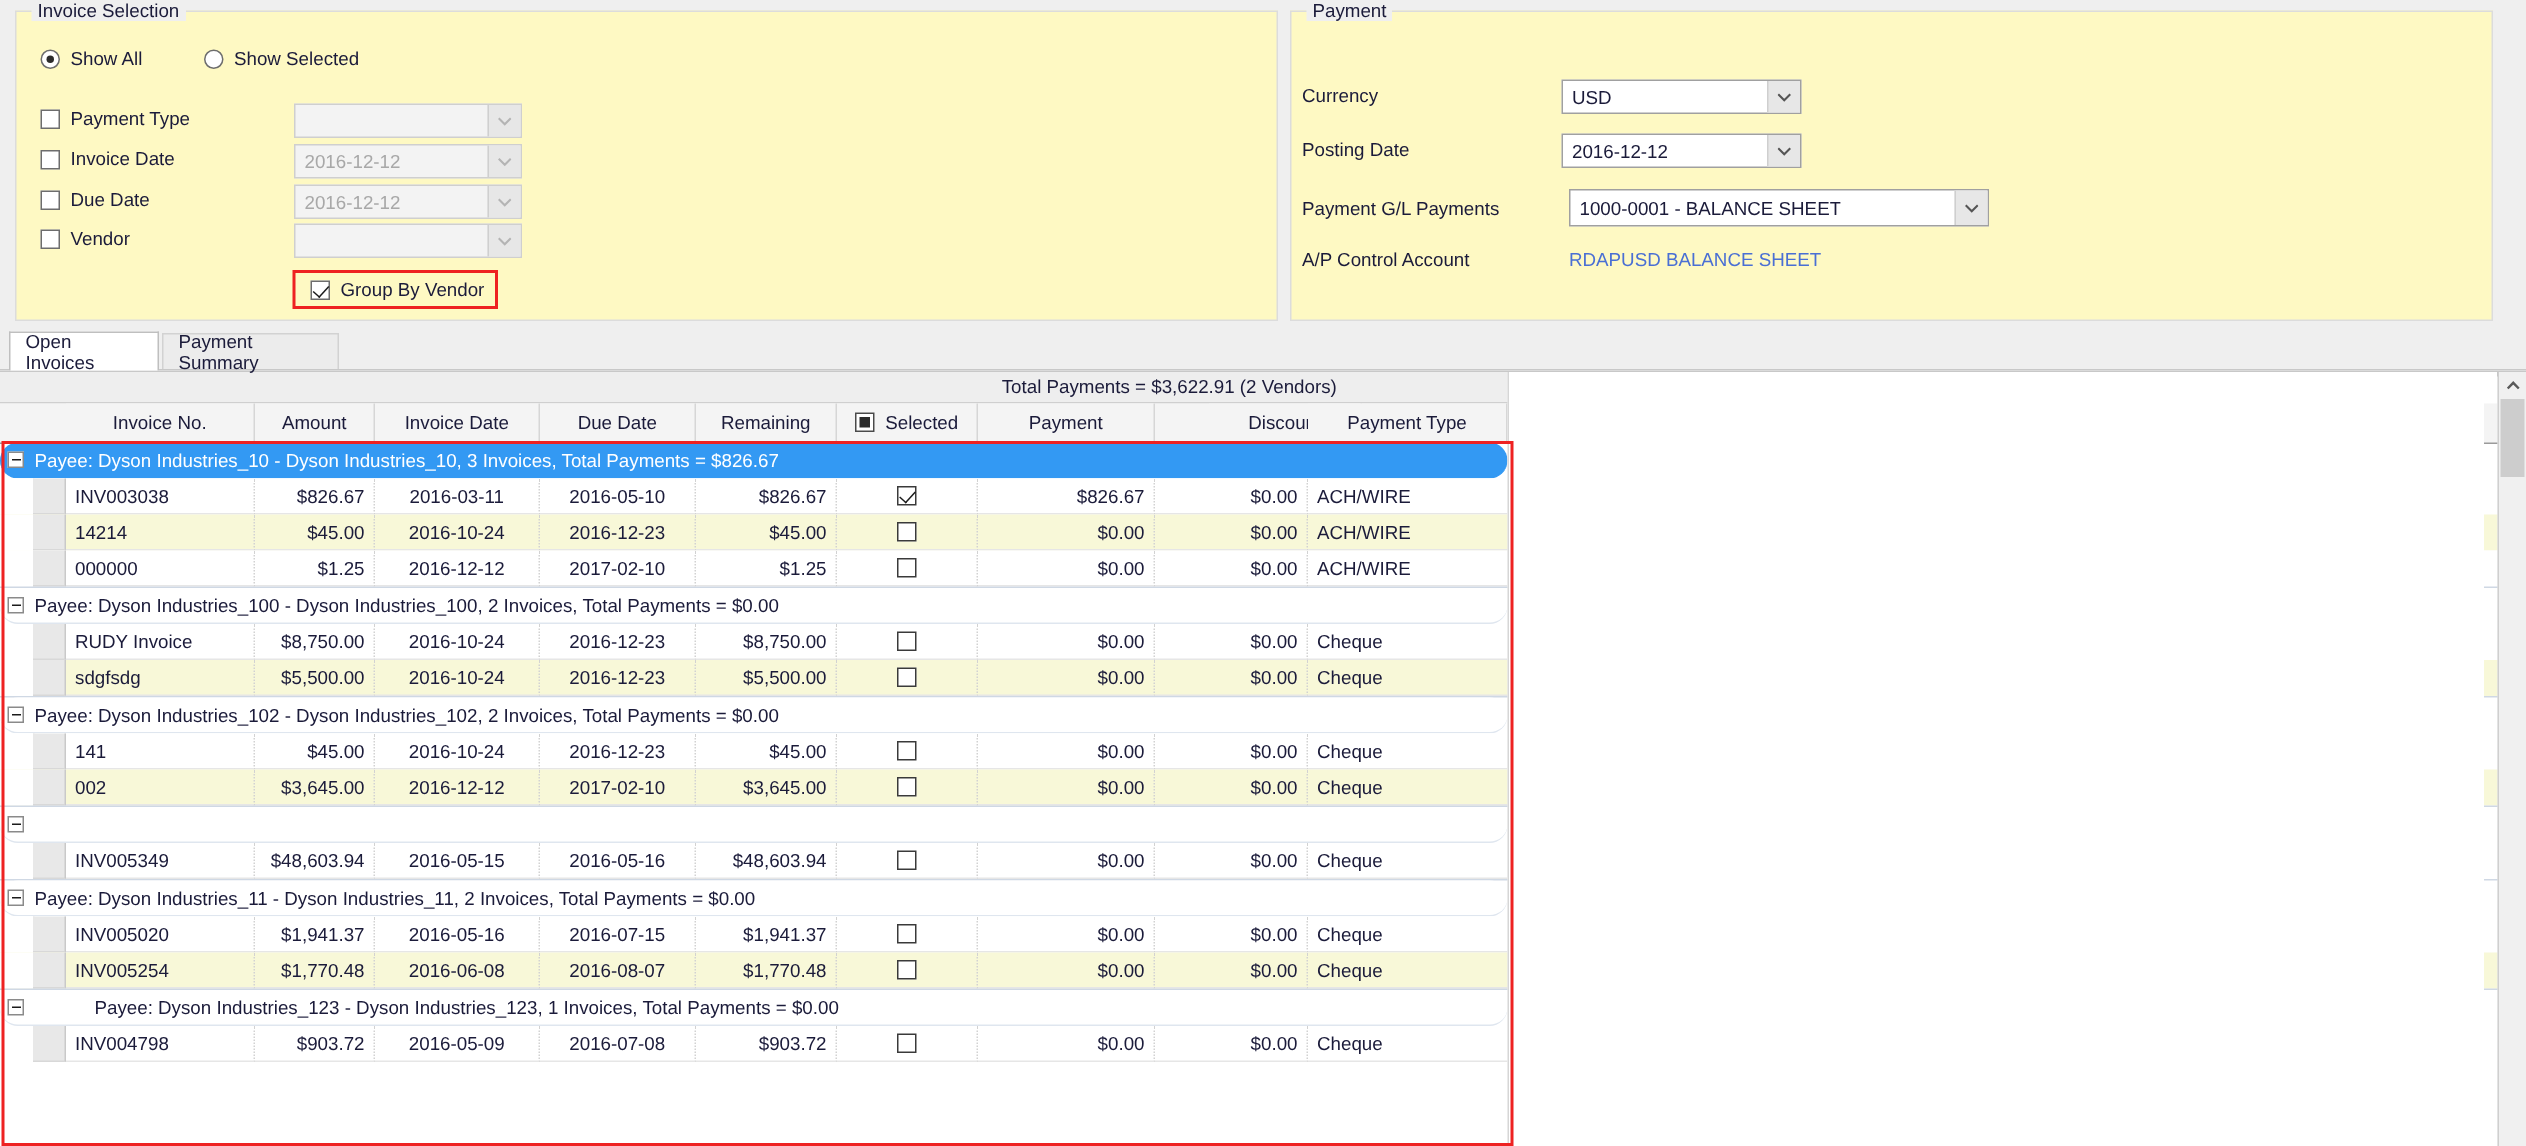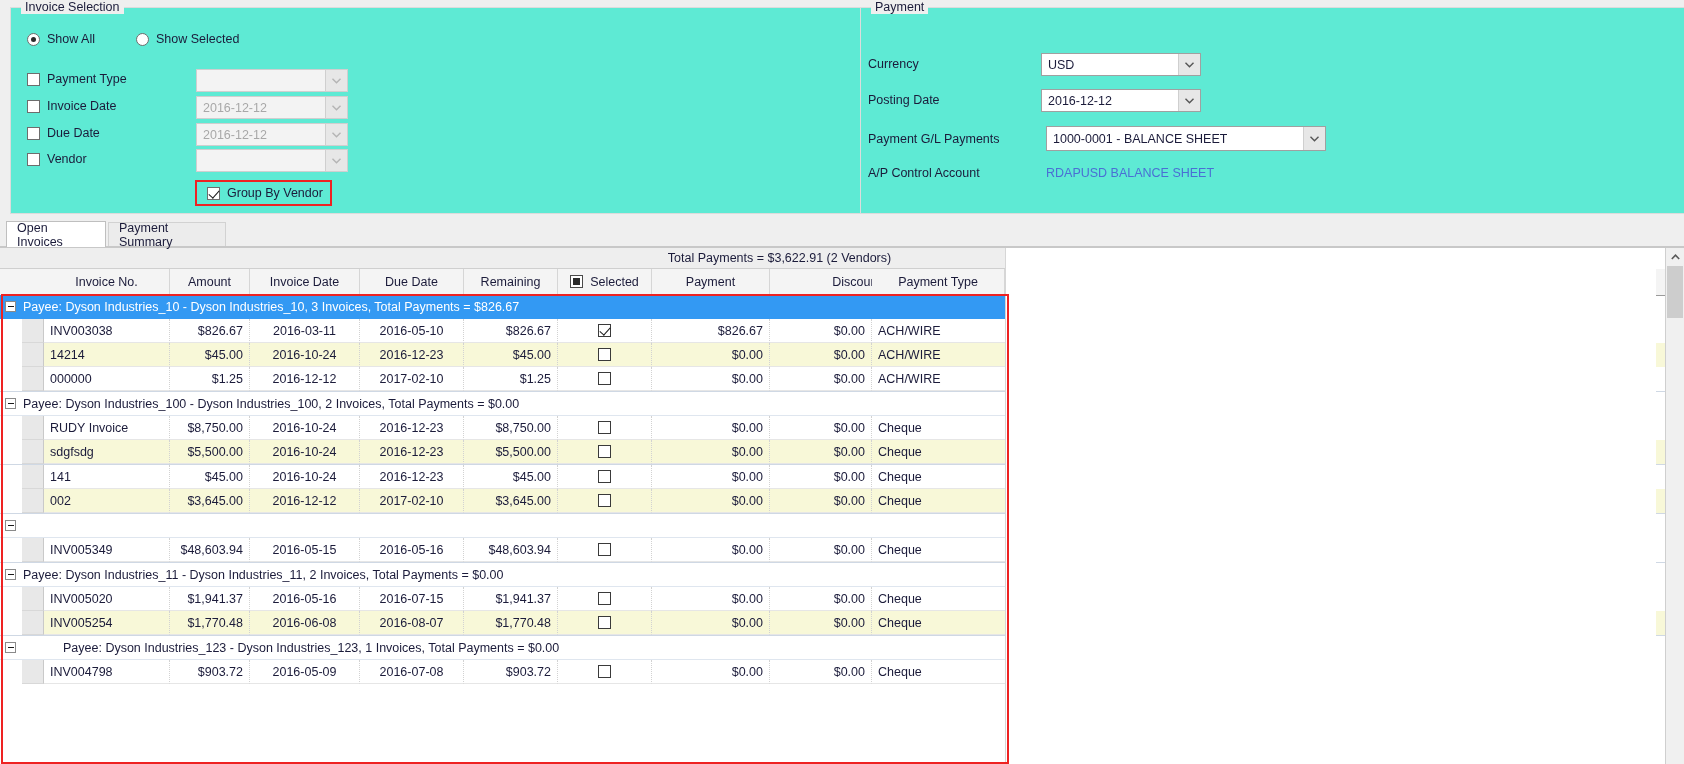--- a/index.html
+++ b/index.html
@@ -6,21 +6,21 @@
   body{
     width:1684px;height:764px;
     background:#efefef;
     font-family:"Liberation Sans", sans-serif;
     font-size:12.5px;
     color:#1b1b3a;
     overflow:hidden;
     position:relative;
   }
   
-  .grp{position:absolute;border:1px solid #dcdcdc;background:#5eead4;padding-left:48px;}
+  .grp{position:absolute;border:1px solid #dcdcdc;background:#fef9c3;}
   .grp-title{position:absolute;top:-8px;left:10px;background:#efefef;padding:0 4px;font-size:12.5px;color:#1b1b3a;}
   #invoice-selection{left:10px;top:7px;width:840px;height:205px;}
   #payment-group{left:860px;top:7px;width:800px;height:205px;}
 
   .row{position:absolute;display:flex;align-items:center;}
 
   
   .radio{width:13px;height:13px;border-radius:50%;border:1px solid #6d6d6d;background:#fff;box-sizing:border-box;display:inline-block;position:relative;flex:none;}
   .radio.on::after{content:"";position:absolute;left:3px;top:3px;width:5px;height:5px;border-radius:50%;background:#2b2b2b;}
   .lbl{margin-left:7px;white-space:nowrap;}
@@ -60,21 +60,21 @@
   .hcell{position:absolute;top:0;height:25px;display:flex;align-items:center;justify-content:center;
          font-size:12.5px;color:#1b1b3a;box-sizing:border-box;border-right:1px solid #d6d6d6;background:#f4f4f4;}
   .hcell.last{border-right:1px solid #d6d6d6;}
   .hsel{display:flex;align-items:center;gap:7px;}
   .sqchk{width:13px;height:13px;border:1px solid #4a4a4a;background:#fff;position:relative;box-sizing:border-box;flex:none;}
   .sqchk::after{content:"";position:absolute;left:2px;top:2px;right:2px;bottom:2px;background:#2b2b2b;}
 
   #rows{position:absolute;left:0;top:47px;width:1684px;height:470px;overflow:hidden;}
 
   .grprow{position:relative;height:24px;box-sizing:border-box;display:flex;align-items:center;
-          border-bottom:1px solid #dfe6ef;background:#fff;}
+          border-bottom:1px solid #dfe6ef;background:#fff;border-radius:12px;}
   .grprow.sel{background:#3399f3;color:#fff;border-bottom:1px solid #3399f3;}
   .expander{width:11px;height:11px;border:1px solid #8a8a8a;background:#fff;margin-left:5px;margin-right:7px;
             position:relative;box-sizing:border-box;flex:none;}
   .expander::before{content:"";position:absolute;left:1.5px;top:4px;width:6px;height:1px;background:#1b1b1b;}
   .grptext{font-size:12.5px;white-space:nowrap;}
 
   .datarow{position:relative;height:24px;box-sizing:border-box;background:#fff;}
   .datarow.alt{background:#f8f8d8;}
   .rowgutter{position:absolute;left:0;top:0;width:22px;height:100%;background:#fff;border-right:1px solid #e4e4e4;}
   .datarow.alt .rowgutter{background:#fff;}
@@ -337,20 +337,24 @@
         <div class="cell c" style="left: 360px; width: 104px; background: transparent;">2016-12-23</div>
         <div class="cell r" style="left: 464px; width: 94px; background: transparent;">$5,500.00</div>
         <div class="cell c" style="left: 558px; width: 94px; background: transparent;">
           <span class="gridchk"></span>
         </div>
         <div class="cell r" style="left: 652px; width: 118px; background: transparent;">$0.00</div>
         <div class="cell r" style="left: 770px; width: 102px; background: transparent;">$0.00</div>
         <div class="cell l nb" style="left: 872px; width: 133px; background: transparent;">Cheque</div>
       </div>
       <div class="sep"></div>
+      <div class="grprow" style="width: 1005px;">
+        <span class="expander"></span>
+        <span class="grptext">Payee: Dyson Industries_102 - Dyson Industries_102, 2 Invoices, Total Payments = $0.00</span>
+      </div>
       <div class="datarow">
         <div class="rowgutter"></div>
         <div class="rowhdr"></div>
         <div class="cell l" style="left: 44px; width: 126px; background: transparent;">141</div>
         <div class="cell r" style="left: 170px; width: 80px; background: transparent;">$45.00</div>
         <div class="cell c" style="left: 250px; width: 110px; background: transparent;">2016-10-24</div>
         <div class="cell c" style="left: 360px; width: 104px; background: transparent;">2016-12-23</div>
         <div class="cell r" style="left: 464px; width: 94px; background: transparent;">$45.00</div>
         <div class="cell c" style="left: 558px; width: 94px; background: transparent;">
           <span class="gridchk"></span>

